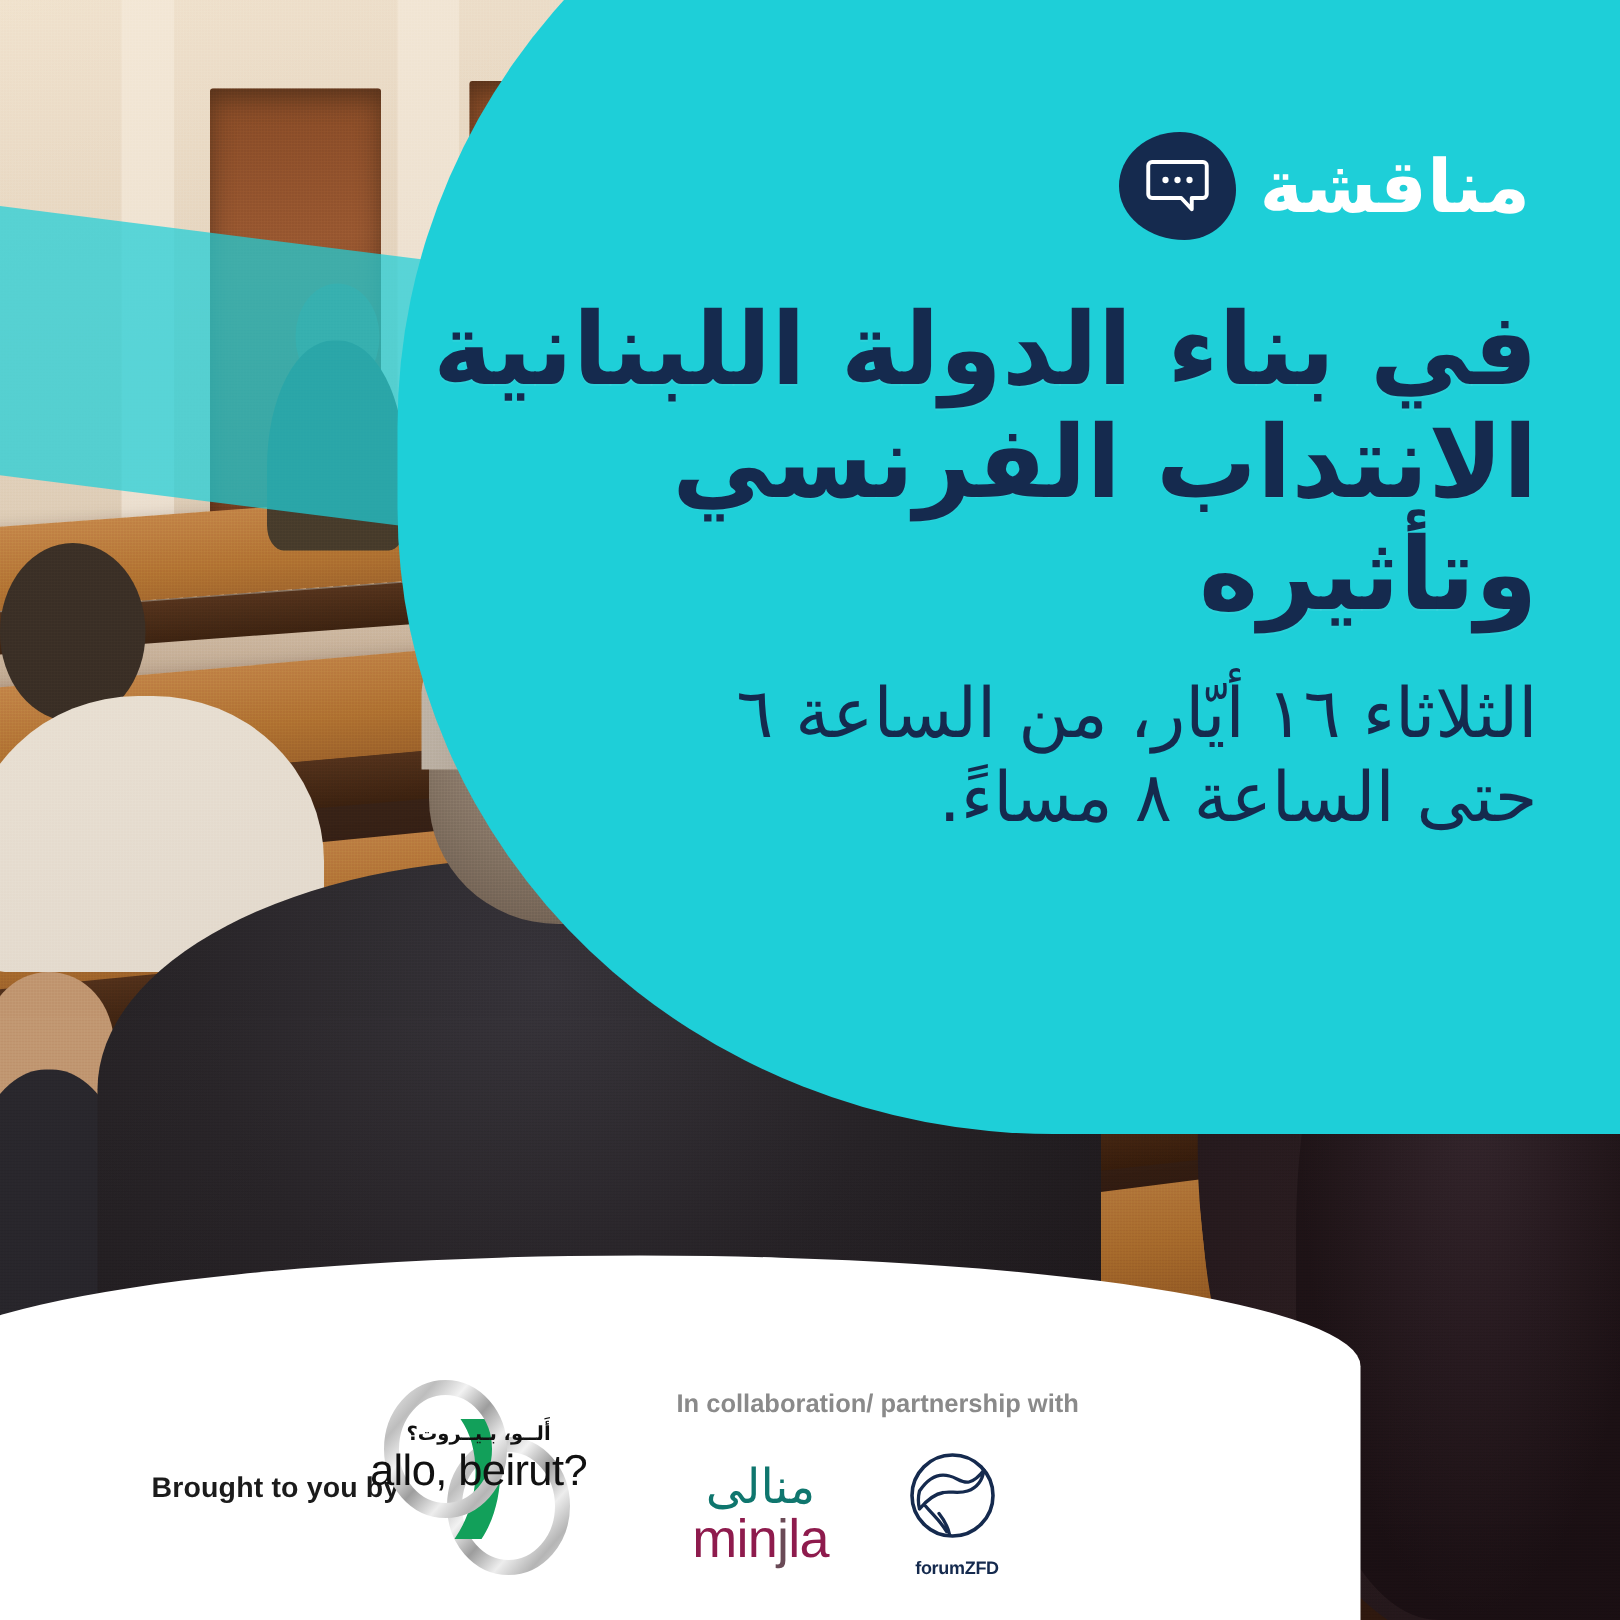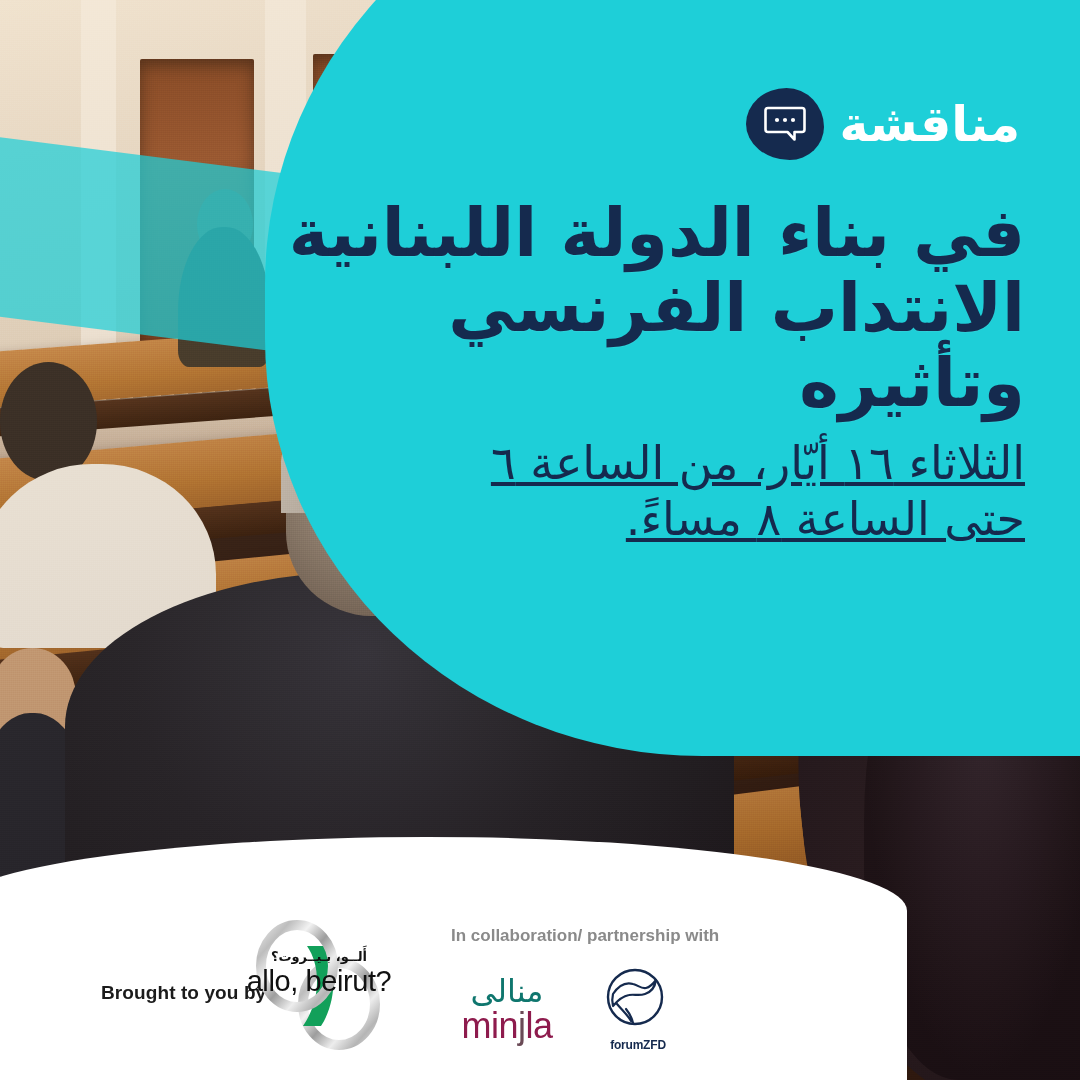--- a/index.html
+++ b/index.html
@@ -166,25 +166,24 @@
     position:absolute; right:55px; top:196px; width:740px;
     direction:rtl; text-align:right;
   }
   .title {
     font-size:67px; font-weight:700; line-height:1.12;
     color:var(--navy);
     font-family:"DejaVu Sans","Liberation Sans",sans-serif;
     text-shadow:0 1px 0 rgba(255,255,255,.06);
   }
   .subtitle {
-    margin-top:14px;
+    margin-top:26px;
     font-size:46px; font-weight:400; line-height:1.22;
     color:var(--navy);
     font-family:"DejaVu Sans","Liberation Sans",sans-serif;
-    text-decoration:underline;
   }
 
   
   .footer {
     position:absolute; left:-5%; bottom:0;
     width:89%; height:22.5%;
     background:#ffffff;
     border-radius:56% 56% 0 0 / 34% 34% 0 0;
   }
   .footer-inner {

